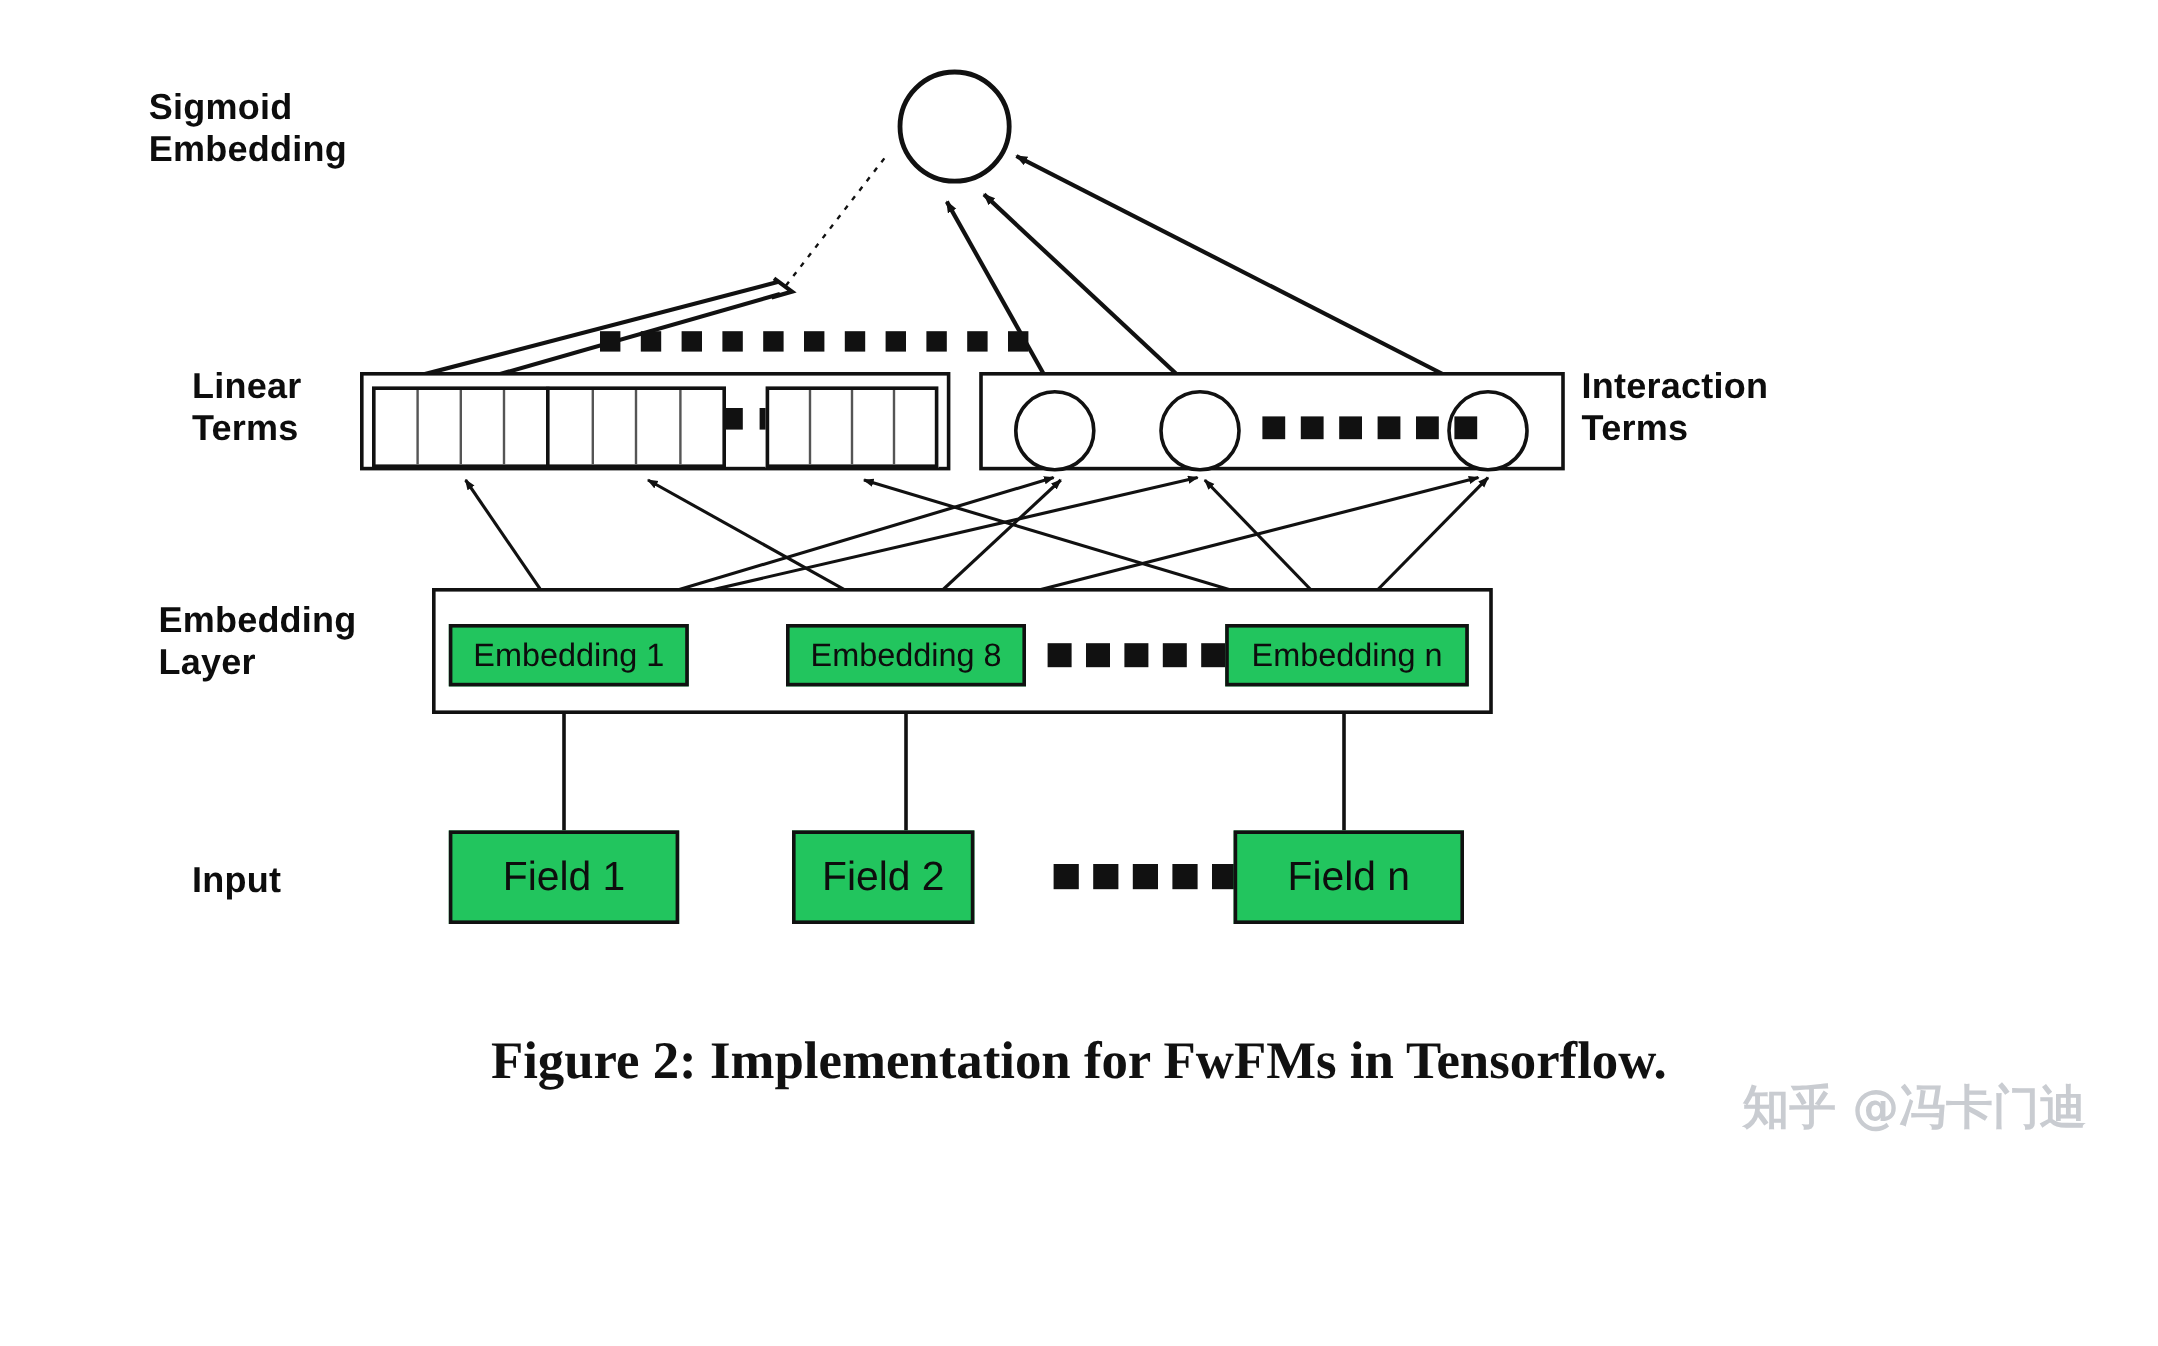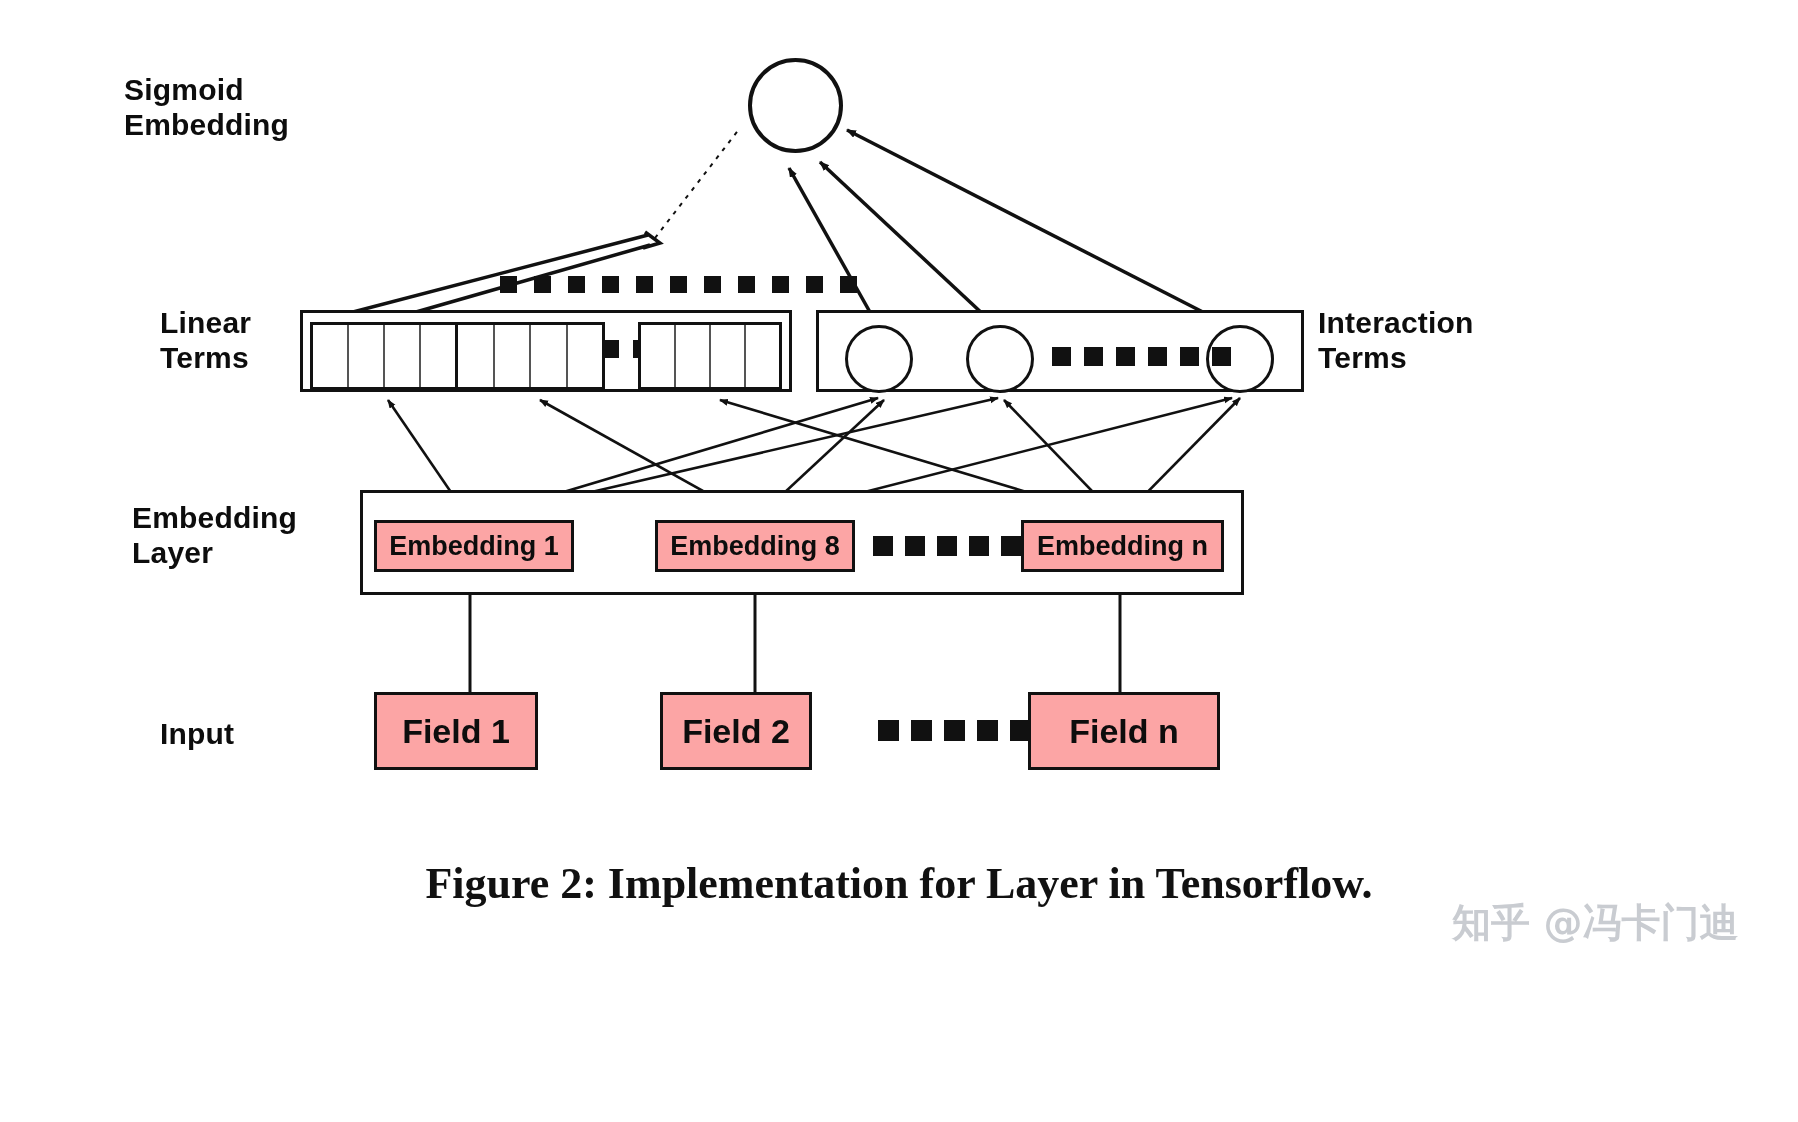--- a/index.html
+++ b/index.html
@@ -26,22 +26,22 @@
   .circ{position:absolute;border:3px solid #111;border-radius:50%;background:#fff;
         box-sizing:border-box;}
   .bigcirc{position:absolute;border:4px solid #111;border-radius:50%;background:#fff;
         box-sizing:border-box;}
 
   
   .dots{position:absolute;display:flex;align-items:center;}
   .dots i{display:block;background:#111;}
 
   
-  .tbox{position:absolute;border:3px solid #111;background:#fca5a5;box-sizing:border-box;
-        display:flex;align-items:center;justify-content:center;font-weight:bold;color:#0d0d0d;}
+  .tbox{position:absolute;border:3px solid #111;background:#22c55e;box-sizing:border-box;
+        display:flex;align-items:center;justify-content:center;font-weight:normal;color:#0d0d0d;}
   .tbox.emb{font-size:27px;}
   .tbox.field{font-size:34px;}
 
   .caption{position:absolute;left:0;width:1798px;text-align:center;
            font-family:"Liberation Serif", serif;font-weight:bold;font-size:44px;color:#111;}
   .watermark{position:absolute;font-size:39px;color:#c9ccd1;font-weight:bold;
              font-family:"DejaVu Sans", sans-serif;white-space:nowrap;}
 </style>
 </head>
 <body>
@@ -179,31 +179,31 @@
     <i style="width:20px;height:20px;"></i>
       <i style="width:20px;height:20px;"></i>
   </div>
 
   <div class="tbox emb" style="left:1021px;top:520px;width:203px;height:52px;">Embedding  n</div>
 
   <div class="lbl side" style="left:160px;top:716px;">
     <div>Input</div>
   </div>
 
-  <div class="tbox field" style="left:374px;top:692px;width:164px;height:78px;">Field  1</div>
+  <div class="tbox field" style="left:374px;top:692px;width:192px;height:78px;">Field  1</div>
   <div class="tbox field" style="left:660px;top:692px;width:152px;height:78px;">Field  2</div>
 
   <div class="dots" style="left:878px;top:720px;gap:12px;">
     <i style="width:21px;height:21px;"></i>
       <i style="width:21px;height:21px;"></i>
     <i style="width:21px;height:21px;"></i>
       <i style="width:21px;height:21px;"></i>
     <i style="width:21px;height:21px;"></i>
       <i style="width:21px;height:21px;"></i>
   </div>
 
   <div class="tbox field" style="left:1028px;top:692px;width:192px;height:78px;">Field  n</div>
 
-  <div class="caption" style="top:858px;">Figure 2: Implementation for Layer in Tensorflow.</div>
+  <div class="caption" style="top:858px;">Figure 2: Implementation for FwFMs in Tensorflow.</div>
 
   <div class="watermark" style="left:1452px;top:896px;">知乎 @冯卡门迪</div>
 
 </div>
 
 </body></html>

